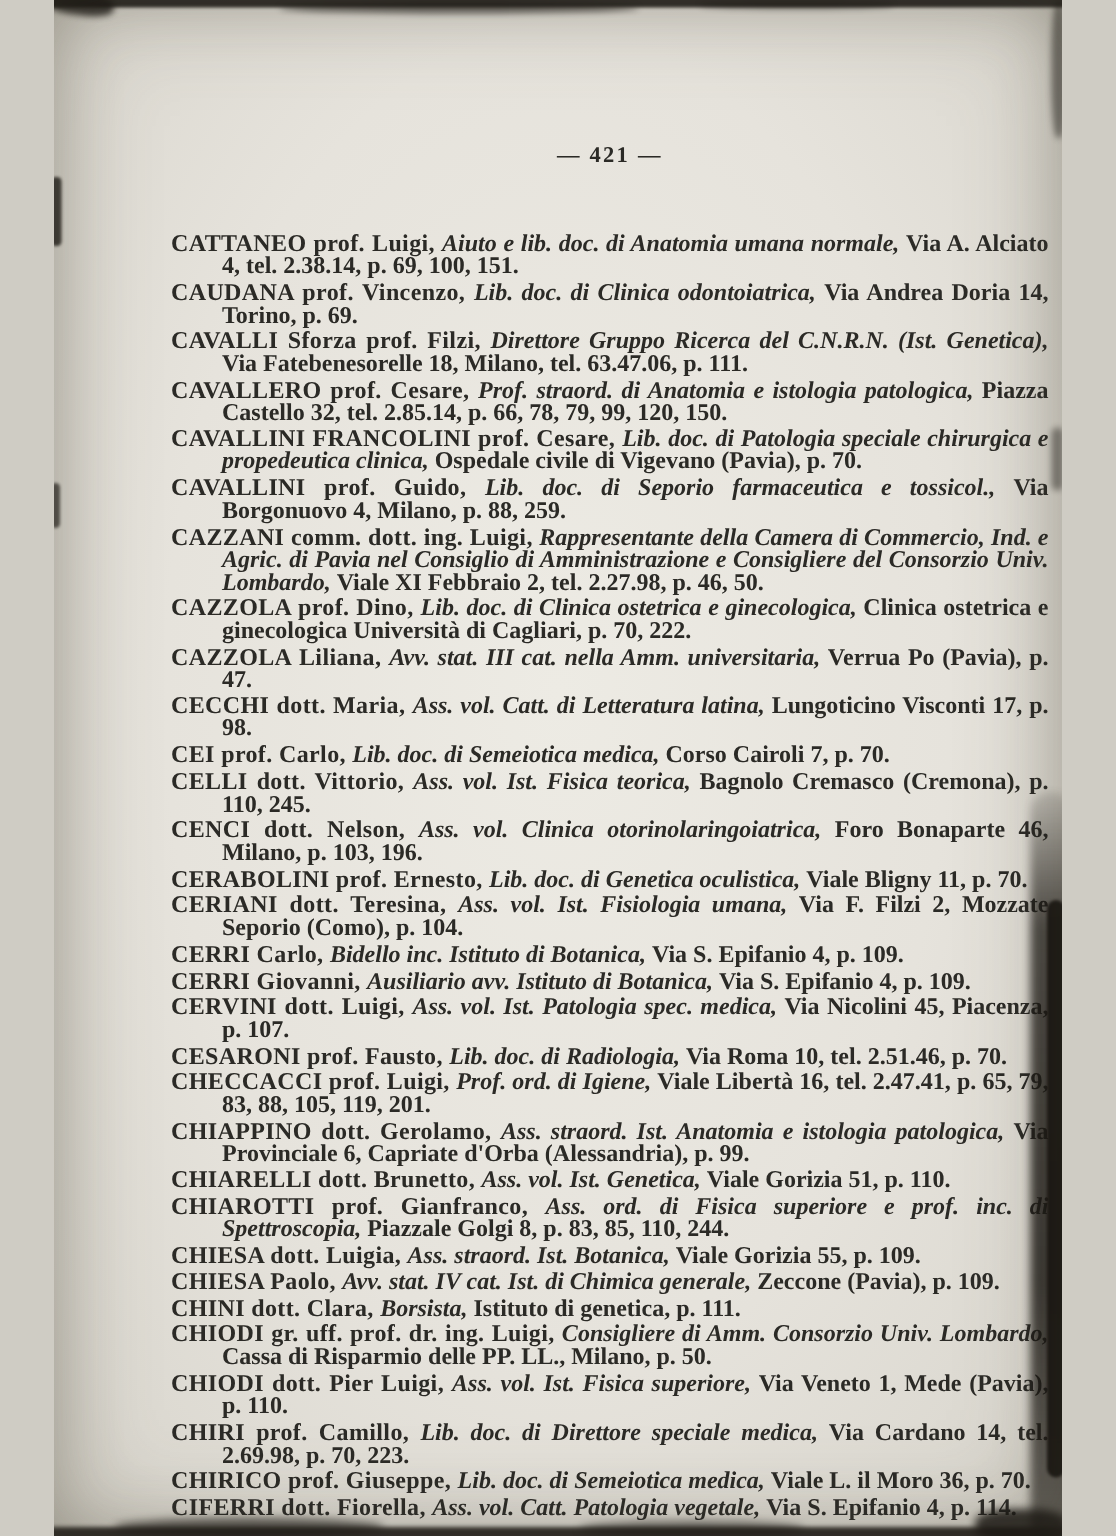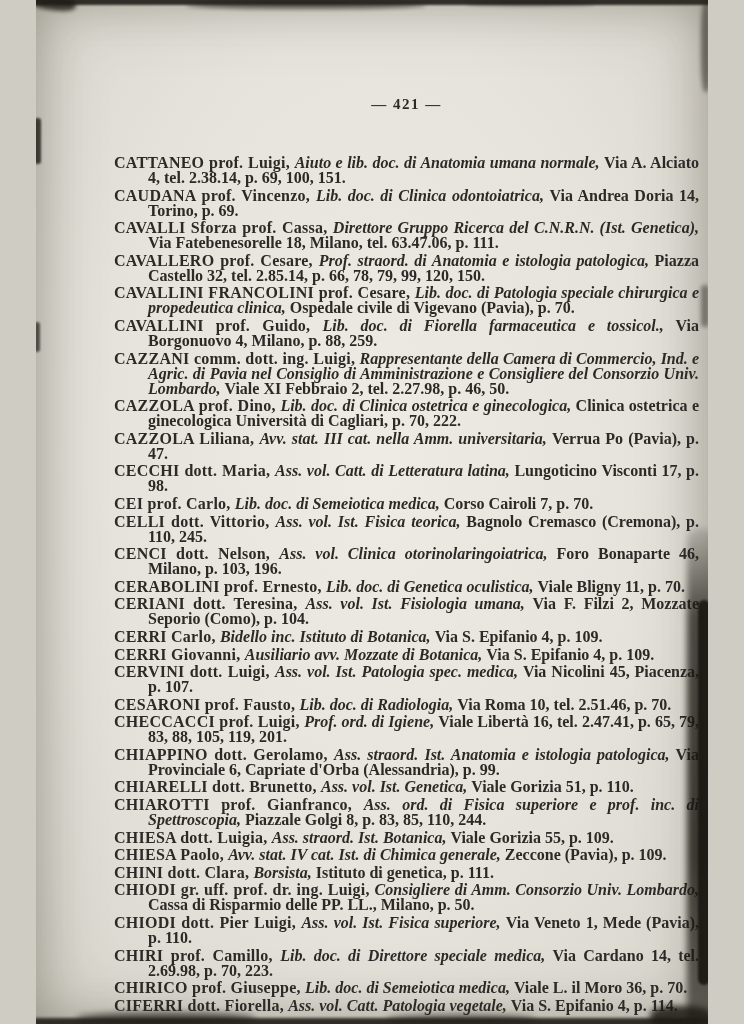--- a/index.html
+++ b/index.html
@@ -64,35 +64,35 @@
 </head>
 <body>
 
 <div class="page">
 
   <div class="content">
     <div class="page-number">— 421 —</div>
     <div class="directory-list">
         <p class="entry"><span class="entry-name">CATTANEO prof. Luigi, </span><span class="entry-role">Aiuto e lib. doc. di Anatomia umana normale, </span><span class="entry-rest">Via A. Alciato 4, tel. 2.38.14, p. 69, 100, 151.</span></p>
         <p class="entry"><span class="entry-name">CAUDANA prof. Vincenzo, </span><span class="entry-role">Lib. doc. di Clinica odontoiatrica, </span><span class="entry-rest">Via Andrea Doria 14, Torino, p. 69.</span></p>
-        <p class="entry"><span class="entry-name">CAVALLI Sforza prof. Cassa, </span><span class="entry-role">Direttore Gruppo Ricerca del C.N.R.N. (Ist. Genetica), </span><span class="entry-rest">Via Fatebenesorelle 18, Milano, tel. 63.47.06, p. 111.</span></p>
+        <p class="entry"><span class="entry-name">CAVALLI Sforza prof. Filzi, </span><span class="entry-role">Direttore Gruppo Ricerca del C.N.R.N. (Ist. Genetica), </span><span class="entry-rest">Via Fatebenesorelle 18, Milano, tel. 63.47.06, p. 111.</span></p>
         <p class="entry"><span class="entry-name">CAVALLERO prof. Cesare, </span><span class="entry-role">Prof. straord. di Anatomia e istologia patologica, </span><span class="entry-rest">Piazza Castello 32, tel. 2.85.14, p. 66, 78, 79, 99, 120, 150.</span></p>
         <p class="entry"><span class="entry-name">CAVALLINI FRANCOLINI prof. Cesare, </span><span class="entry-role">Lib. doc. di Patologia speciale chirurgica e propedeutica clinica, </span><span class="entry-rest">Ospedale civile di Vigevano (Pavia), p. 70.</span></p>
-        <p class="entry"><span class="entry-name">CAVALLINI prof. Guido, </span><span class="entry-role">Lib. doc. di Fiorella farmaceutica e tossicol., </span><span class="entry-rest">Via Borgonuovo 4, Milano, p. 88, 259.</span></p>
+        <p class="entry"><span class="entry-name">CAVALLINI prof. Guido, </span><span class="entry-role">Lib. doc. di Seporio farmaceutica e tossicol., </span><span class="entry-rest">Via Borgonuovo 4, Milano, p. 88, 259.</span></p>
         <p class="entry"><span class="entry-name">CAZZANI comm. dott. ing. Luigi, </span><span class="entry-role">Rappresentante della Camera di Commercio, Ind. e Agric. di Pavia nel Consiglio di Amministrazione e Consigliere del Consorzio Univ. Lombardo, </span><span class="entry-rest">Viale XI Febbraio 2, tel. 2.27.98, p. 46, 50.</span></p>
         <p class="entry"><span class="entry-name">CAZZOLA prof. Dino, </span><span class="entry-role">Lib. doc. di Clinica ostetrica e ginecologica, </span><span class="entry-rest">Clinica ostetrica e ginecologica Università di Cagliari, p. 70, 222.</span></p>
         <p class="entry"><span class="entry-name">CAZZOLA Liliana, </span><span class="entry-role">Avv. stat. III cat. nella Amm. universitaria, </span><span class="entry-rest">Verrua Po (Pavia), p. 47.</span></p>
         <p class="entry"><span class="entry-name">CECCHI dott. Maria, </span><span class="entry-role">Ass. vol. Catt. di Letteratura latina, </span><span class="entry-rest">Lungoticino Visconti 17, p. 98.</span></p>
         <p class="entry"><span class="entry-name">CEI prof. Carlo, </span><span class="entry-role">Lib. doc. di Semeiotica medica, </span><span class="entry-rest">Corso Cairoli 7, p. 70.</span></p>
         <p class="entry"><span class="entry-name">CELLI dott. Vittorio, </span><span class="entry-role">Ass. vol. Ist. Fisica teorica, </span><span class="entry-rest">Bagnolo Cremasco (Cremona), p. 110, 245.</span></p>
         <p class="entry"><span class="entry-name">CENCI dott. Nelson, </span><span class="entry-role">Ass. vol. Clinica otorinolaringoiatrica, </span><span class="entry-rest">Foro Bonaparte 46, Milano, p. 103, 196.</span></p>
         <p class="entry"><span class="entry-name">CERABOLINI prof. Ernesto, </span><span class="entry-role">Lib. doc. di Genetica oculistica, </span><span class="entry-rest">Viale Bligny 11, p. 70.</span></p>
         <p class="entry"><span class="entry-name">CERIANI dott. Teresina, </span><span class="entry-role">Ass. vol. Ist. Fisiologia umana, </span><span class="entry-rest">Via F. Filzi 2, Mozzate Seporio (Como), p. 104.</span></p>
         <p class="entry"><span class="entry-name">CERRI Carlo, </span><span class="entry-role">Bidello inc. Istituto di Botanica, </span><span class="entry-rest">Via S. Epifanio 4, p. 109.</span></p>
-        <p class="entry"><span class="entry-name">CERRI Giovanni, </span><span class="entry-role">Ausiliario avv. Mozzate di Botanica, </span><span class="entry-rest">Via S. Epifanio 4, p. 109.</span></p>
+        <p class="entry"><span class="entry-name">CERRI Giovanni, </span><span class="entry-role">Ausiliario avv. Istituto di Botanica, </span><span class="entry-rest">Via S. Epifanio 4, p. 109.</span></p>
         <p class="entry"><span class="entry-name">CERVINI dott. Luigi, </span><span class="entry-role">Ass. vol. Ist. Patologia spec. medica, </span><span class="entry-rest">Via Nicolini 45, Piacenza, p. 107.</span></p>
         <p class="entry"><span class="entry-name">CESARONI prof. Fausto, </span><span class="entry-role">Lib. doc. di Radiologia, </span><span class="entry-rest">Via Roma 10, tel. 2.51.46, p. 70.</span></p>
         <p class="entry"><span class="entry-name">CHECCACCI prof. Luigi, </span><span class="entry-role">Prof. ord. di Igiene, </span><span class="entry-rest">Viale Libertà 16, tel. 2.47.41, p. 65, 79, 83, 88, 105, 119, 201.</span></p>
         <p class="entry"><span class="entry-name">CHIAPPINO dott. Gerolamo, </span><span class="entry-role">Ass. straord. Ist. Anatomia e istologia patologica, </span><span class="entry-rest">Via Provinciale 6, Capriate d'Orba (Alessandria), p. 99.</span></p>
         <p class="entry"><span class="entry-name">CHIARELLI dott. Brunetto, </span><span class="entry-role">Ass. vol. Ist. Genetica, </span><span class="entry-rest">Viale Gorizia 51, p. 110.</span></p>
         <p class="entry"><span class="entry-name">CHIAROTTI prof. Gianfranco, </span><span class="entry-role">Ass. ord. di Fisica superiore e prof. inc. di Spettroscopia, </span><span class="entry-rest">Piazzale Golgi 8, p. 83, 85, 110, 244.</span></p>
         <p class="entry"><span class="entry-name">CHIESA dott. Luigia, </span><span class="entry-role">Ass. straord. Ist. Botanica, </span><span class="entry-rest">Viale Gorizia 55, p. 109.</span></p>
         <p class="entry"><span class="entry-name">CHIESA Paolo, </span><span class="entry-role">Avv. stat. IV cat. Ist. di Chimica generale, </span><span class="entry-rest">Zeccone (Pavia), p. 109.</span></p>
         <p class="entry"><span class="entry-name">CHINI dott. Clara, </span><span class="entry-role">Borsista, </span><span class="entry-rest">Istituto di genetica, p. 111.</span></p>
         <p class="entry"><span class="entry-name">CHIODI gr. uff. prof. dr. ing. Luigi, </span><span class="entry-role">Consigliere di Amm. Consorzio Univ. Lombardo, </span><span class="entry-rest">Cassa di Risparmio delle PP. LL., Milano, p. 50.</span></p>

